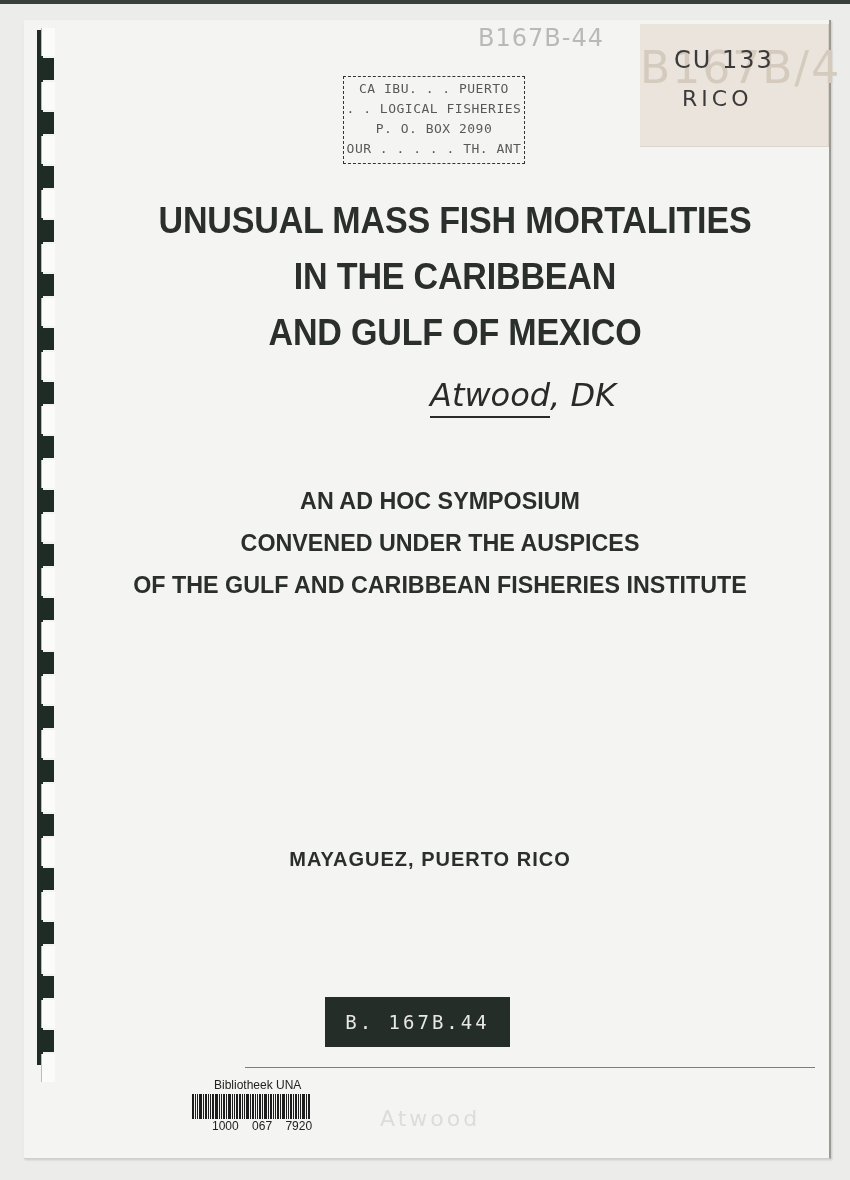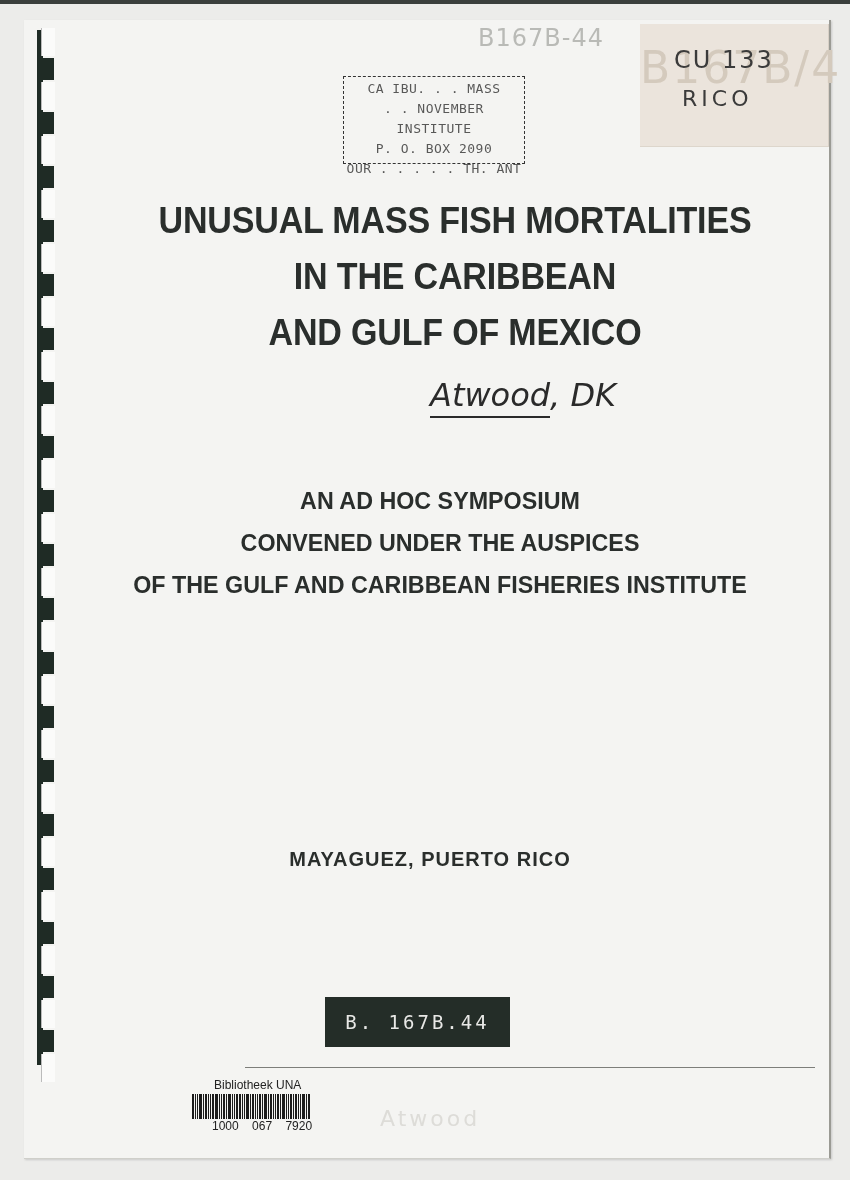--- a/index.html
+++ b/index.html
@@ -136,22 +136,22 @@
     <div class="tooth" style="top: 946px;"></div>
     <div class="gap" style="top: 916px;"></div>
     <div class="tooth" style="top: 1000px;"></div>
     <div class="gap" style="top: 970px;"></div>
     <div class="gap" style="top: 1024px;"></div>
   </div>
 
 <div class="pencil-top">B167B-44</div>
 
 <div class="stamp">
-  <div>CA IBU. . . MASS</div>
-  <div>. . NOVEMBER INSTITUTE</div>
+  <div>CA IBU. . . PUERTO</div>
+  <div>. . LOGICAL FISHERIES</div>
   <div>P. O. BOX 2090</div>
   <div>OUR . . . . . TH. ANT</div>
 </div>
 
 <div class="label-card">
   <div class="ghost">B167B/4</div>
   <div class="l1">CU 133</div>
   <div class="l2">RICO</div>
 </div>
 

